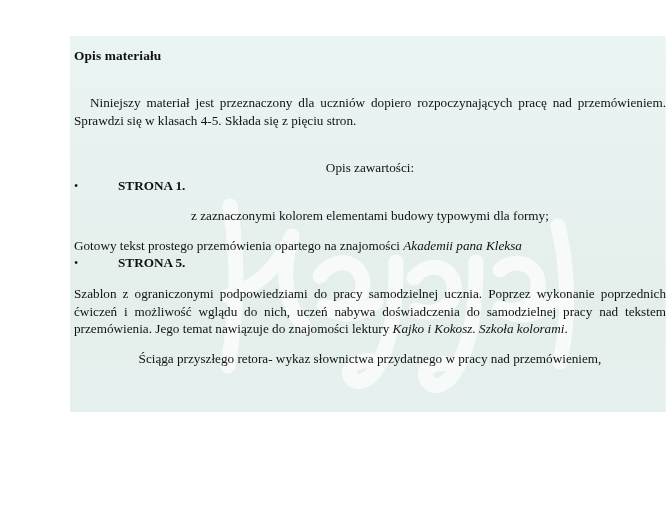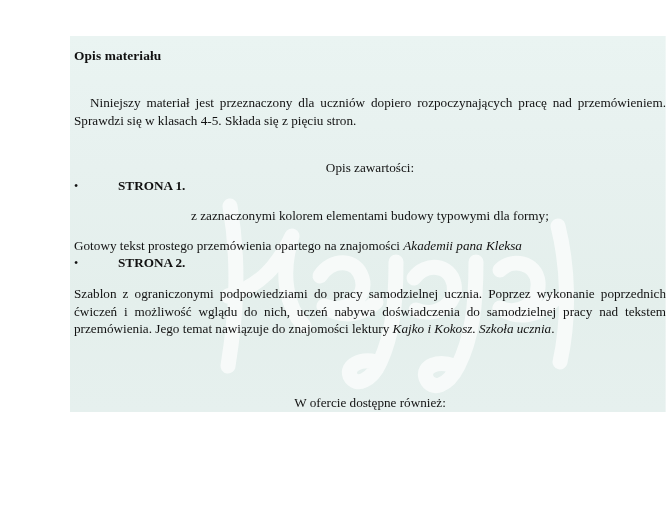--- a/index.html
+++ b/index.html
@@ -184,24 +184,25 @@
 
       <div class="spacer-line"></div>
 
       <div class="para noindent">Opis zawartości:</div>
 
       <div class="bullet-row"><span class="bullet">•</span><span class="strona-label">STRONA 1.</span></div>
       <div class="para noindent">z zaznaczonymi kolorem elementami budowy  typowymi dla formy;</div>
       <div class="para"><span>Gotowy tekst prostego przemówienia  opartego na znajomości </span><span class="it">Akademii pana Kleksa</span></div>
 
 
-      <div class="bullet-row"><span class="bullet">•</span><span class="strona-label">STRONA 2.</span></div>
-
-      <div class="para"><span>Szablon z ograniczonymi podpowiedziami do pracy samodzielnej ucznia. Poprzez wykonanie poprzednich ćwiczeń i możliwość wglądu do nich, uczeń nabywa doświadczenia do samodzielnej pracy nad tekstem przemówienia. Jego temat nawiązuje do znajomości lektury </span><span class="it">Kajko i Kokosz. Szkoła ucznia</span><span>.</span></div>
-
+      <div class="bullet-row"><span class="bullet">•</span><span class="strona-label">STRONA 5.</span></div>
+
+      <div class="para"><span>Szablon z ograniczonymi podpowiedziami do pracy samodzielnej ucznia. Poprzez wykonanie poprzednich ćwiczeń i możliwość wglądu do nich, uczeń nabywa doświadczenia do samodzielnej pracy nad tekstem przemówienia. Jego temat nawiązuje do znajomości lektury </span><span class="it">Kajko i Kokosz. Szkoła kolorami</span><span>.</span></div>
+
+      <div class="para noindent">Ściąga przyszłego retora- wykaz słownictwa przydatnego w pracy nad przemówieniem,</div>
 
       <div class="spacer-line"></div>
       <div class="spacer-line"></div>
       <div class="spacer-half"></div>
 
       <div class="para noindent">W ofercie dostępne również:</div>
 
     </div>
 
     <div id="caret"></div>

